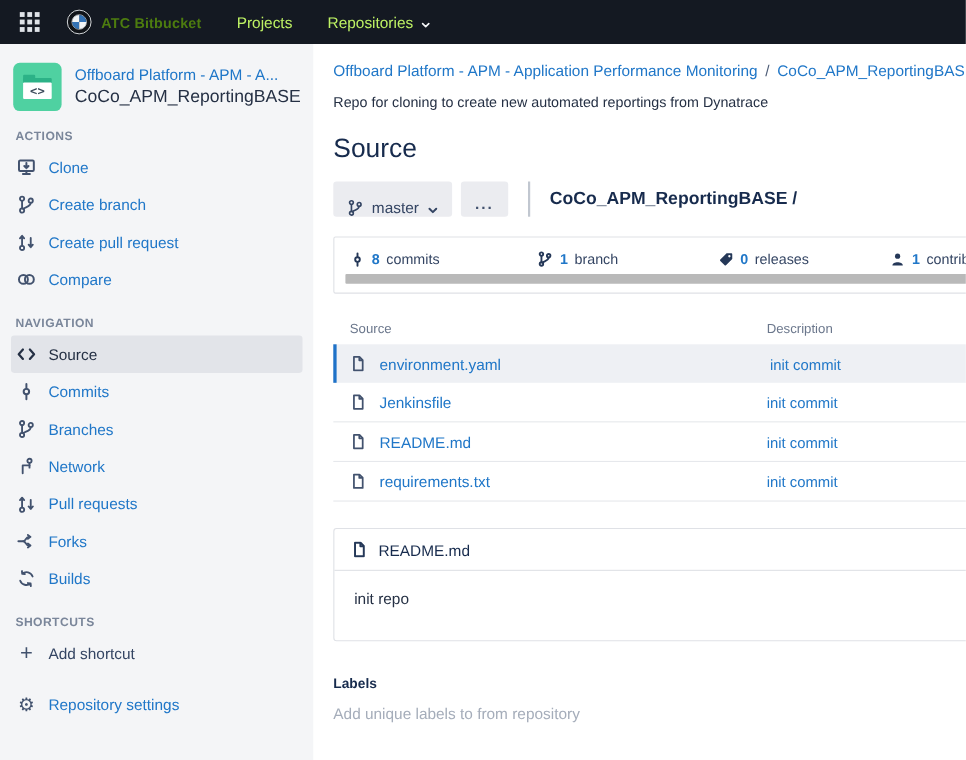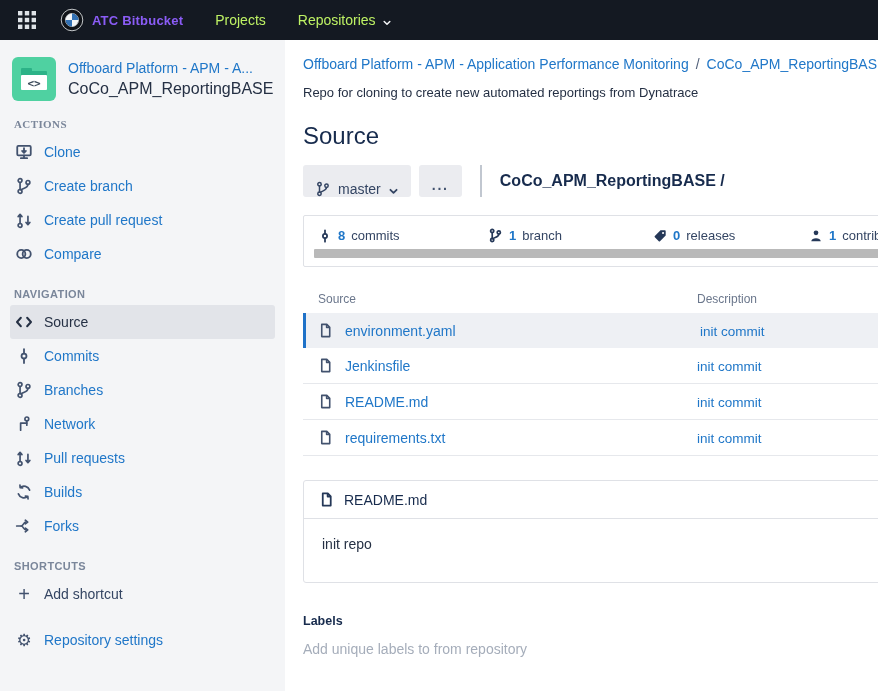--- a/index.html
+++ b/index.html
@@ -11,40 +11,40 @@
   a{text-decoration:none;cursor:pointer;}
   .link{color:#2077c8;}
 
   
   .topnav{
     position:absolute;left:0;top:0;width:878px;height:40px;
     background:#141922;display:flex;align-items:center;gap:0;
   }
   .grid-btn{margin-left:14px;width:26px;height:26px;display:flex;align-items:center;justify-content:center;cursor:pointer;}
   .bmw-logo{margin-left:20px;width:24px;height:24px;}
-  .app-name{color:#8b5cf6;font-size:13px;font-weight:bold;margin-left:8px;letter-spacing:.2px;}
+  .app-name{color:#4d7c0f;font-size:13px;font-weight:bold;margin-left:8px;letter-spacing:.2px;}
   .nav-link{color:#bef264;font-size:14px;margin-left:32px;cursor:pointer;display:flex;align-items:flex-end;gap:6px;}
 
   
   .sidebar{
     position:absolute;left:0;top:40px;width:285px;bottom:0;
     background:#f4f5f7;overflow:hidden;
   }
   .repo-head{display:flex;gap:12px;padding:17px 10px 0 12px;}
   .repo-avatar{
     width:44px;height:44px;border-radius:6px;background:#4fd1a1;flex:none;position:relative;
   }
   .repo-texts{min-width:0;padding-top:2px;}
   .repo-project{font-size:14px;line-height:19px;white-space:nowrap;overflow:hidden;display:block;}
   .repo-name{font-size:16px;line-height:21px;color:#253044;white-space:nowrap;overflow:hidden;display:block;}
   .section-label{
     font-size:11px;color:#7a869a;letter-spacing:.4px;padding:0 0 0 14px;margin:17px 0 4px 0;
     font-weight:bold;height:13px;line-height:13px;
   }
-  .section-label.first{margin-top:17px;font-family:Liberation Serif, serif;}
+  .section-label.first{margin-top:17px;}
   .sb-item{
     height:34px;margin:0 10px;padding-left:2px;border-radius:3px;
     display:flex;align-items:center;gap:8px;cursor:pointer;position:relative;
   }
   .sb-item .sb-ic{width:24px;display:flex;align-items:center;justify-content:center;color:#42526e;flex:none;}
   .sb-item .sb-label{font-size:14px;color:#2077c8;white-space:nowrap;}
   .sb-item.dark .sb-label{color:#344563;}
   .sb-item.selected{background:#e2e4e9;}
   .sb-item.selected .sb-label{color:#253044;}
   .annotation-svg{position:absolute;left:-8px;top:-9px;pointer-events:none;}
@@ -262,36 +262,36 @@
         <path d="M4.5 11 V3.2 M2.8 5 L4.5 3 L6.2 5"></path>
         <path d="M11.5 4.8 V12 M9.8 10.2 L11.5 12.2 L13.2 10.2"></path>
       </svg>
     </span>
     <span class="sb-label">Pull requests</span>
   </div>
 
   <div class="sb-item">
     <span class="sb-ic">
       <svg class="ic" width="18" height="18" viewBox="0 0 16 16" fill="none" stroke="currentColor" stroke-width="1.5" stroke-linecap="round" stroke-linejoin="round">
-        <path d="M13 6.3 A5.3 5.3 0 0 0 4.6 4.1 M4.6 4.1 L4.4 1.9 M4.6 4.1 L6.8 4.4"></path>
-        <path d="M3 9.7 A5.3 5.3 0 0 0 11.4 11.9 M11.4 11.9 L11.6 14.1 M11.4 11.9 L9.2 11.6"></path>
-      </svg>
-    </span>
-    <span class="sb-label">Builds</span>
-  </div>
-
-  <div class="sb-item">
-    <span class="sb-ic">
-      <svg class="ic" width="18" height="18" viewBox="0 0 16 16" fill="none" stroke="currentColor" stroke-width="1.5" stroke-linecap="round" stroke-linejoin="round">
         <path d="M1.5 8 H5.5"></path>
         <path d="M5.5 8 C7.5 8 7.5 4.5 9.8 4.5 M5.5 8 C7.5 8 7.5 11.5 9.8 11.5"></path>
         <path d="M9.2 2.9 L11.3 4.5 L9.2 6.1 M9.2 9.9 L11.3 11.5 L9.2 13.1"></path>
       </svg>
     </span>
     <span class="sb-label">Forks</span>
+  </div>
+
+  <div class="sb-item">
+    <span class="sb-ic">
+      <svg class="ic" width="18" height="18" viewBox="0 0 16 16" fill="none" stroke="currentColor" stroke-width="1.5" stroke-linecap="round" stroke-linejoin="round">
+        <path d="M13 6.3 A5.3 5.3 0 0 0 4.6 4.1 M4.6 4.1 L4.4 1.9 M4.6 4.1 L6.8 4.4"></path>
+        <path d="M3 9.7 A5.3 5.3 0 0 0 11.4 11.9 M11.4 11.9 L11.6 14.1 M11.4 11.9 L9.2 11.6"></path>
+      </svg>
+    </span>
+    <span class="sb-label">Builds</span>
   </div>
 
   <div class="section-label">SHORTCUTS</div>
 
   <div class="sb-item dark">
     <span class="sb-ic">
         <span class="plus-glyph">+</span>
       </span>
     <span class="sb-label">Add shortcut</span>
   </div>

